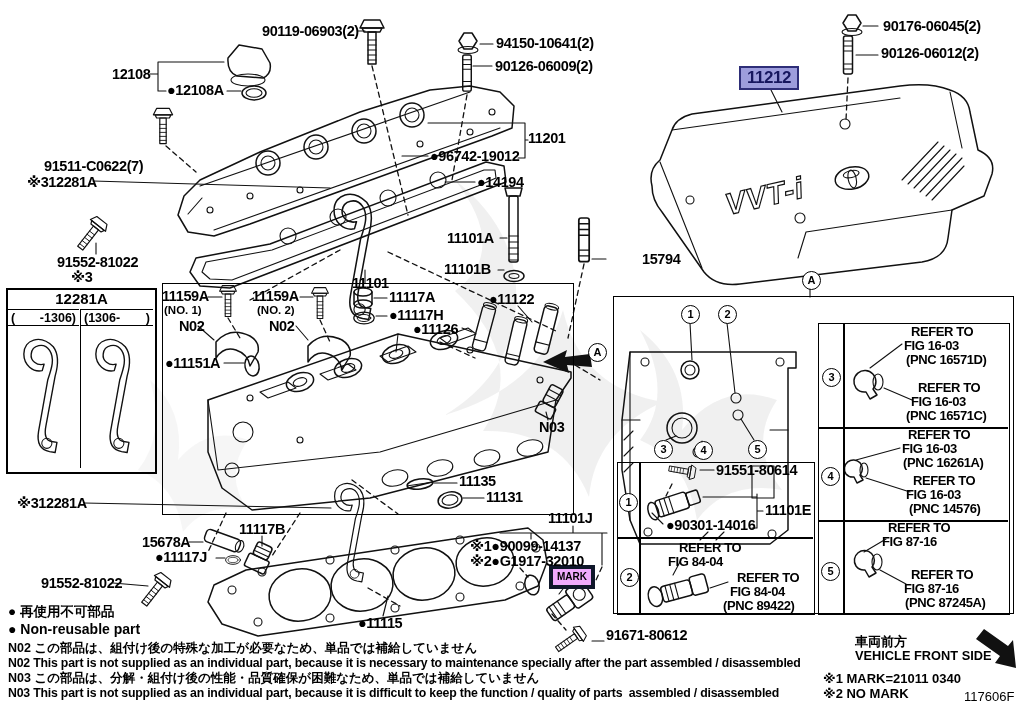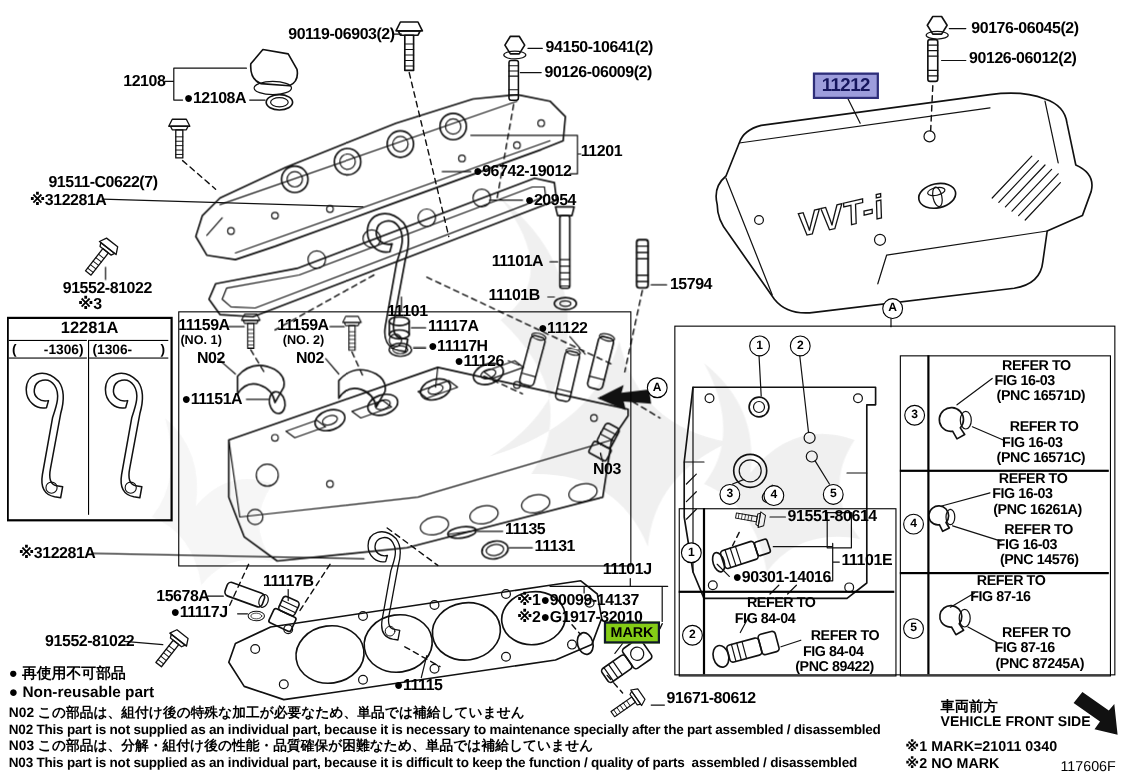--- a/index.html
+++ b/index.html
@@ -13,22 +13,22 @@
   .wm{fill:#ededed;stroke:none;}
   .plabel{position:absolute;font-size:14.5px;font-weight:700;letter-spacing:-0.4px;
           white-space:pre;line-height:1.05;color:#000;}
   .plabel.sm{font-size:11.5px;letter-spacing:0;}
   .plabel.ref{font-size:13px;}
   .circ{position:absolute;width:17px;height:17px;border:1.6px solid #000;border-radius:50%;
         background:#fff;font-size:11px;font-weight:700;display:flex;align-items:center;justify-content:center;line-height:1;}
   .box{position:absolute;border:1.7px solid #000;background:transparent;}
   #cover-tag{position:absolute;left:739px;top:66px;background:#9d9ddc;border:2px solid #2e2e78;
              color:#16165e;font-weight:700;font-size:17px;padding:0 6px;line-height:20px;letter-spacing:-0.5px;}
-  #mark-box{position:absolute;left:549px;top:565px;border:2px solid #0f172a;background:#84cc16;
-            font-size:13px;font-weight:700;padding:0 4px;line-height:16px;}
+  #mark-box{position:absolute;left:549px;top:565px;border:4px solid #0f172a;background:#f0abfc;
+            font-size:10px;font-weight:700;padding:0 4px;line-height:16px;}
   .note{position:absolute;font-weight:700;white-space:pre;line-height:1.05;}
   
   #lt{left:6px;top:288px;width:147px;height:182px;border:2px solid #000;position:absolute;}
   #lt .t{position:absolute;left:0;top:0;width:100%;text-align:center;font-size:15px;font-weight:700;}
   #lt .hd{position:absolute;top:19px;height:17px;border-top:1.5px solid #000;border-bottom:1.5px solid #000;
           font-size:12.5px;font-weight:700;display:flex;justify-content:space-between;padding:1px 3px 0 3px;box-sizing:border-box;}
   #lt .vdiv{position:absolute;left:72px;top:19px;width:0;height:159px;border-left:1.5px solid #000;}
   
   .subline{position:absolute;background:#000;}
 </style>
@@ -408,36 +408,36 @@
 
   <div id="labels">
       <div class="plabel" style="left: 262px; top: 24px;">90119-06903(2)</div>
       <div class="plabel" style="left: 112px; top: 67px;">12108</div>
       <div class="plabel" style="left: 167px; top: 83px;">●12108A</div>
       <div class="plabel" style="left: 44px; top: 111px; margin-top: 48px;">91511-C0622(7)</div>
       <div class="plabel" style="left: 496px; top: 36px;">94150-10641(2)</div>
       <div class="plabel" style="left: 495px; top: 59px;">90126-06009(2)</div>
       <div class="plabel" style="left: 528px; top: 131px;">11201</div>
       <div class="plabel" style="left: 430px; top: 149px;">●96742-19012</div>
-      <div class="plabel" style="left: 477px; top: 175px;">●20954</div>
+      <div class="plabel" style="left: 477px; top: 175px;">●14194</div>
       <div class="plabel" style="left: 883px; top: 19px;">90176-06045(2)</div>
       <div class="plabel" style="left: 881px; top: 46px;">90126-06012(2)</div>
       <div class="plabel" style="left: 27px; top: 175px;">※312281A</div>
       <div class="plabel" style="left: 57px; top: 255px;">91552-81022</div>
       <div class="plabel" style="left: 71px; top: 270px;">※3</div>
       <div class="plabel" style="left: 162px; top: 289px;">11159A</div>
       <div class="plabel sm" style="left: 164px; top: 304px;">(NO. 1)</div>
       <div class="plabel" style="left: 252px; top: 289px;">11159A</div>
       <div class="plabel sm" style="left: 257px; top: 304px;">(NO. 2)</div>
       <div class="plabel" style="left: 179px; top: 319px;">N02</div>
       <div class="plabel" style="left: 269px; top: 319px;">N02</div>
       <div class="plabel" style="left: 352px; top: 255px; margin-top: 21px;">11101</div>
       <div class="plabel" style="left: 447px; top: 231px;">11101A</div>
       <div class="plabel" style="left: 444px; top: 262px;">11101B</div>
-      <div class="plabel" style="left: 609px; top: 252px;">15794</div>
+      <div class="plabel" style="left: 642px; top: 252px;">15794</div>
       <div class="plabel" style="left: 389px; top: 290px;">11117A</div>
       <div class="plabel" style="left: 389px; top: 308px;">●11117H</div>
       <div class="plabel" style="left: 413px; top: 322px;">●11126</div>
       <div class="plabel" style="left: 489px; top: 292px;">●11122</div>
       <div class="plabel" style="left: 165px; top: 356px;">●11151A</div>
       <div class="plabel" style="left: 539px; top: 420px;">N03</div>
       <div class="plabel" style="left: 459px; top: 474px;">11135</div>
       <div class="plabel" style="left: 486px; top: 490px;">11131</div>
       <div class="plabel" style="left: 17px; top: 496px;">※312281A</div>
       <div class="plabel" style="left: 41px; top: 576px;">91552-81022</div>

